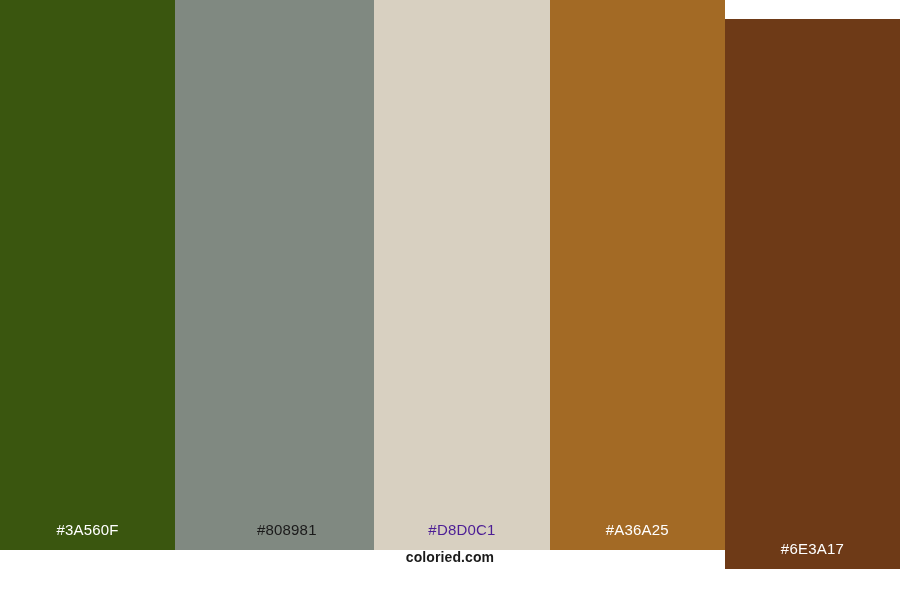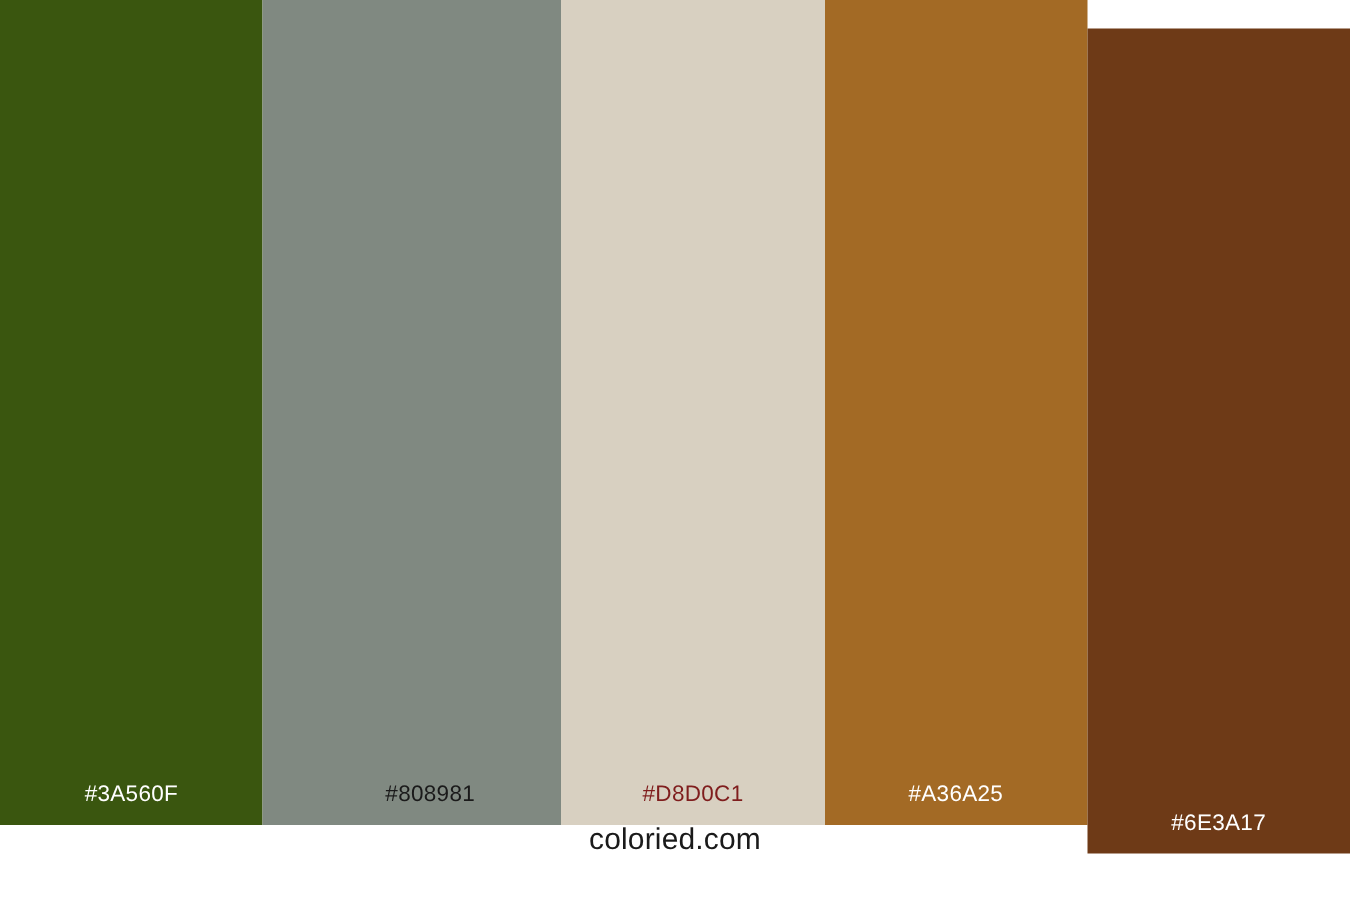--- a/index.html
+++ b/index.html
@@ -49,22 +49,22 @@
   #footer-bar {
     width: 900px;
     height: 50px;
     background: #ffffff;
     display: flex;
     align-items: center;
     justify-content: center;
   }
   #site-credit {
     font-family: "Liberation Sans", sans-serif;
-    font-size: 20px;
-    font-weight: 400;
+    font-size: 14px;
+    font-weight: 700;
     color: #1a1a1a;
     line-height: 1;
     letter-spacing: 0.1px;
   }
 </style>
 </head>
 <body style="background-color: rgb(255, 255, 255);">
 
 <div id="palette-page">
 
@@ -72,21 +72,21 @@
 
     <div class="swatch" style="background-color: rgb(58, 86, 15);">
       <span class="swatch-label" style="color: rgb(255, 255, 255);">#3A560F</span>
     </div>
 
     <div class="swatch" style="background-color: rgb(128, 137, 129); padding-left: 24px;">
       <span class="swatch-label" style="color: rgb(26, 26, 26);">#808981</span>
     </div>
 
     <div class="swatch" style="background-color: rgb(216, 208, 193);">
-      <span class="swatch-label" style="color: #7f1d1d;">#D8D0C1</span>
+      <span class="swatch-label" style="color: #4c1d95;">#D8D0C1</span>
     </div>
 
     <div class="swatch" style="background-color: rgb(163, 106, 37); justify-content: flex-end;">
       <span class="swatch-label" style="color: rgb(255, 255, 255);">#A36A25</span>
     </div>
 
     <div class="swatch" style="background-color: rgb(110, 58, 23); margin-top: 19px;">
       <span class="swatch-label" style="color: rgb(255, 255, 255);">#6E3A17</span>
     </div>
 

